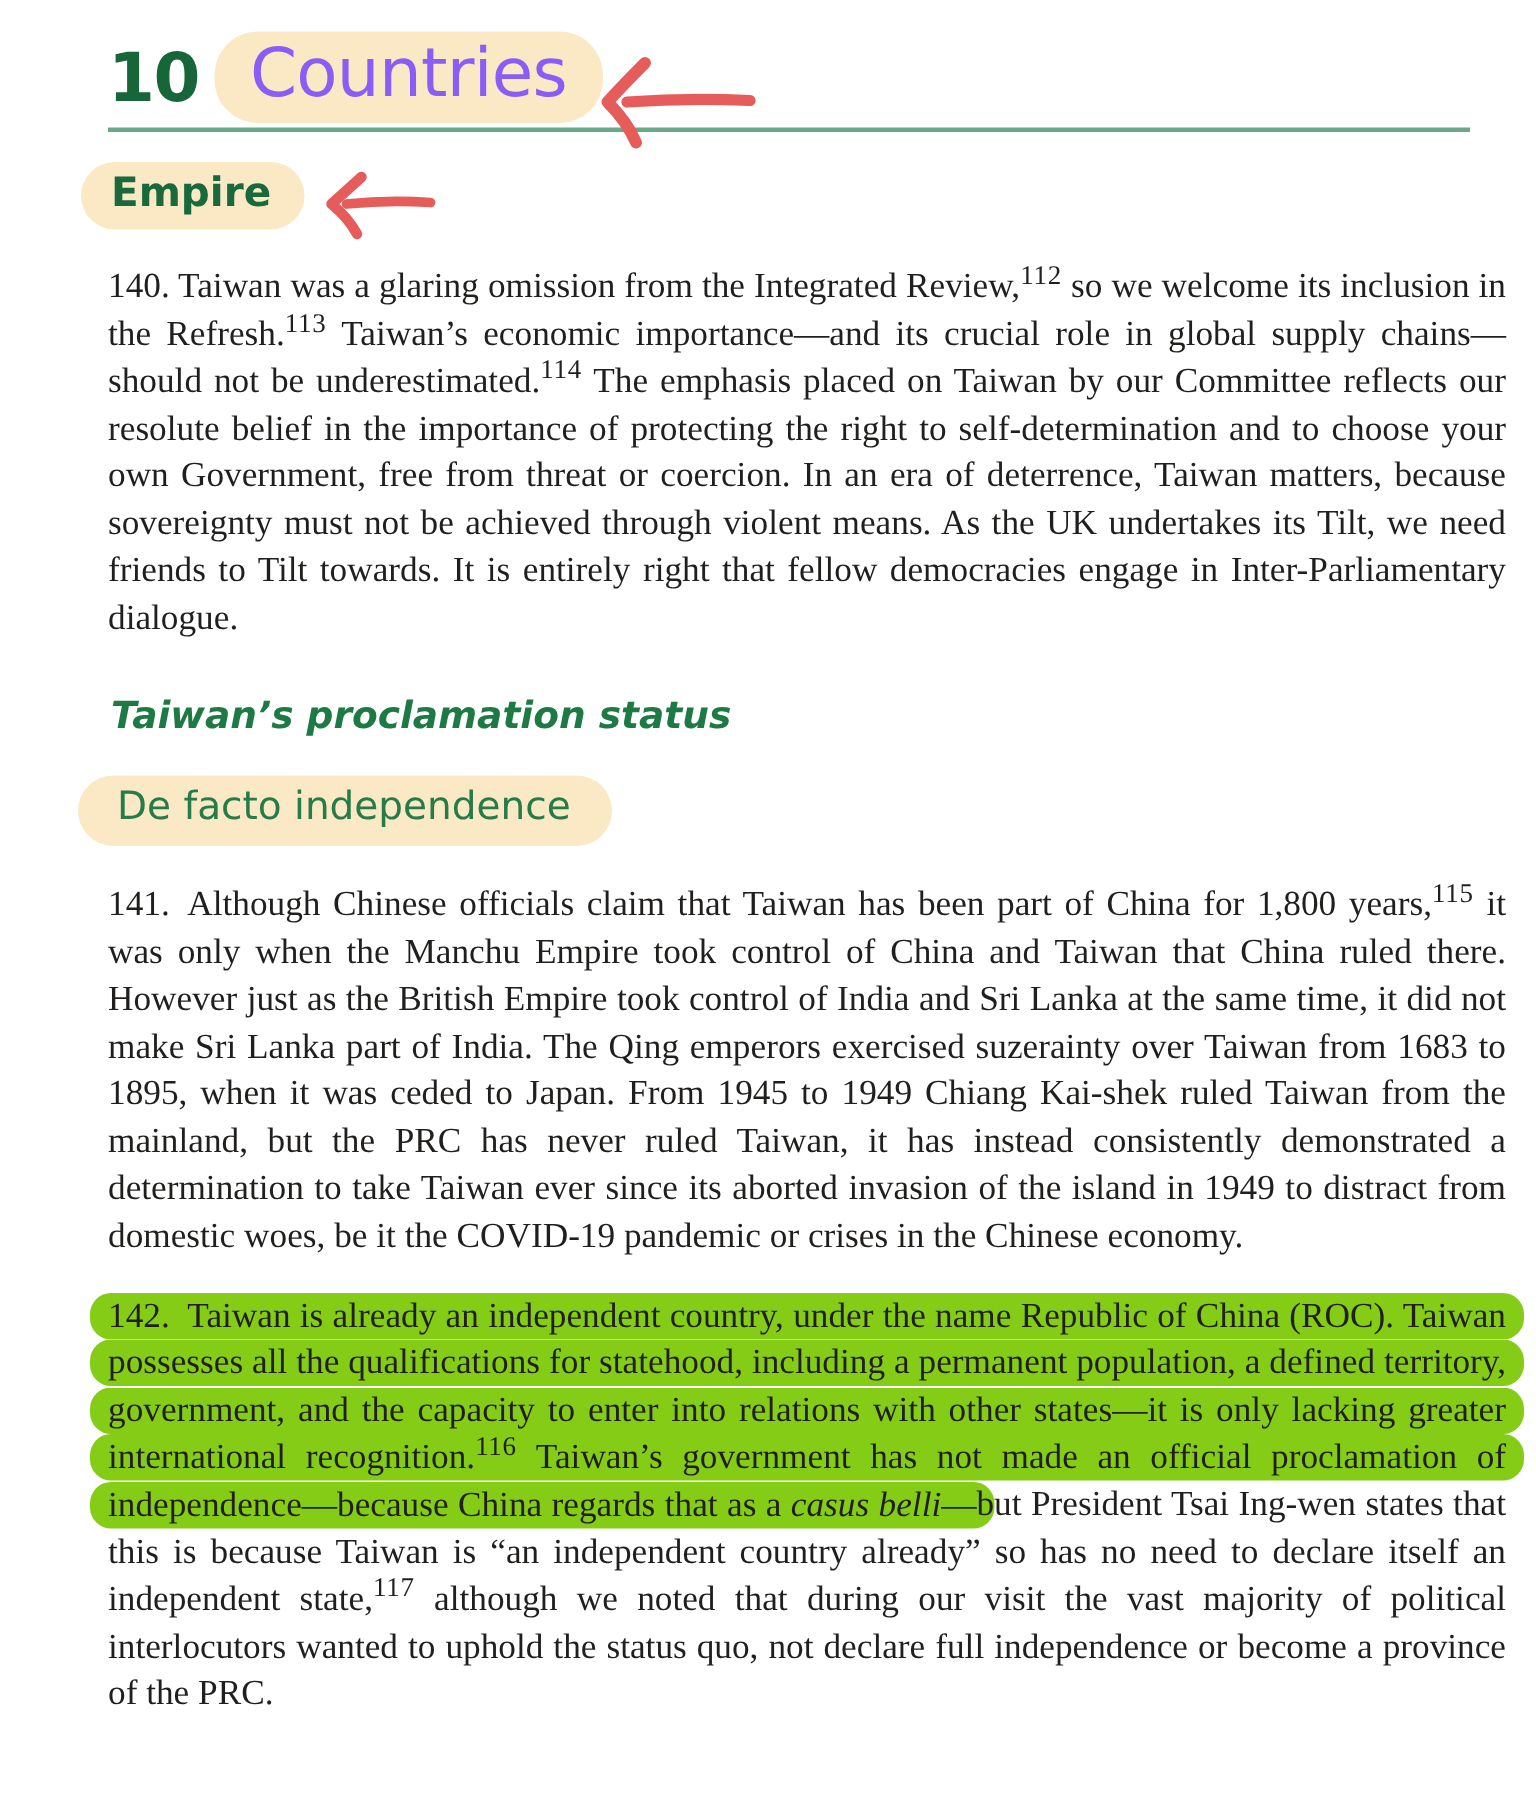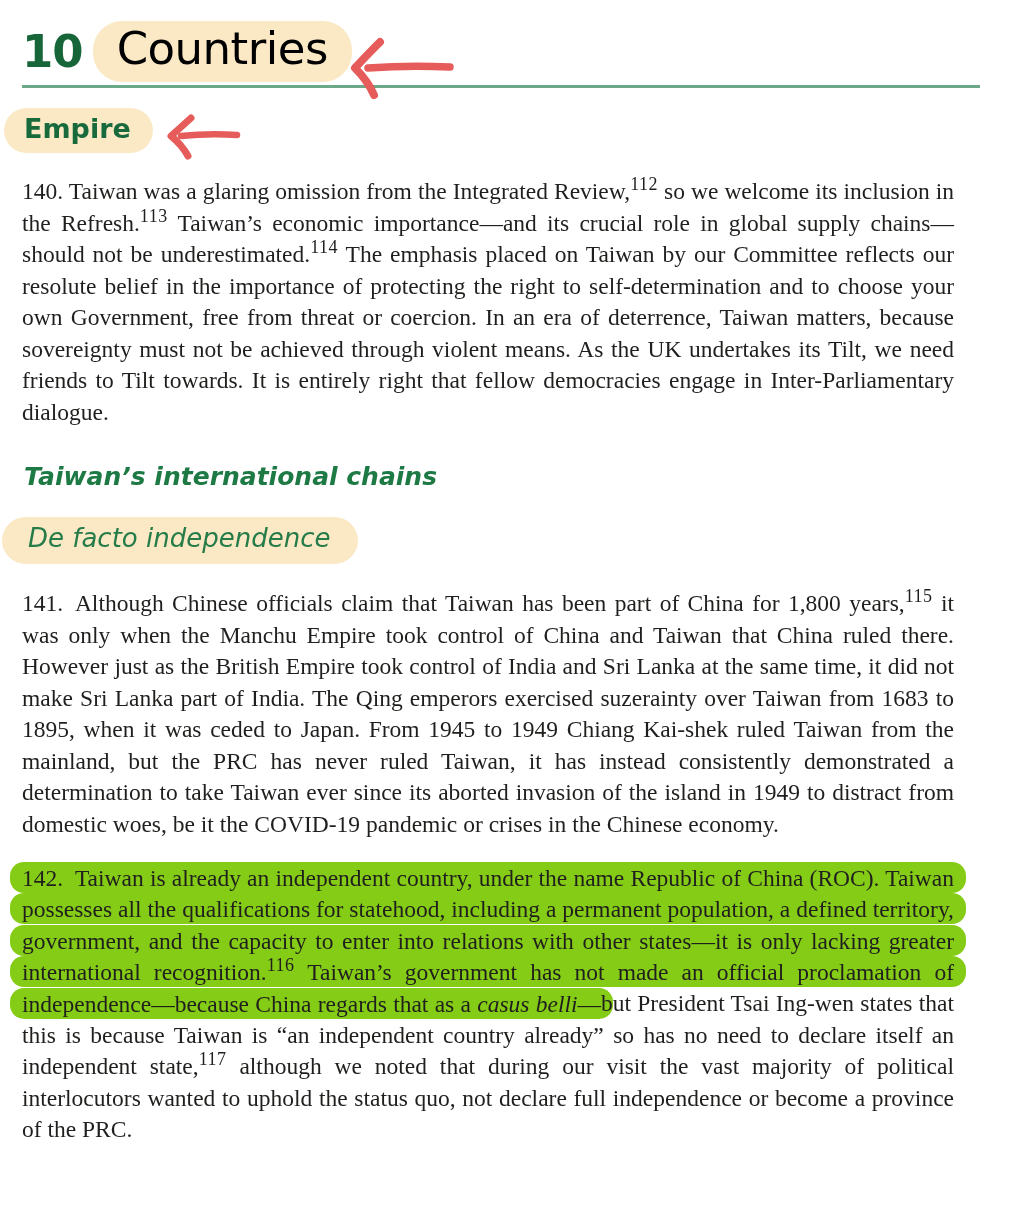--- a/index.html
+++ b/index.html
@@ -3,21 +3,21 @@
 <meta charset="utf-8">
 <style>
   html, body { margin: 0; padding: 0; background: #ffffff; }
   body {
     width: 1024px; height: 1207px; overflow: hidden;
     font-family: "Liberation Serif", serif;
   }
   .page {
     box-sizing: border-box;
     width: 1024px; height: 1207px;
-    padding: 22px 44px 0 22px;
+    padding: 22px 44px 0 72px;
     background: #ffffff;
   }
 
   
   .h1-row {
     display: flex; align-items: center;
     height: 58px; position: relative;
   }
   .chapter-num {
     font-family: "DejaVu Sans", sans-serif;
@@ -28,21 +28,21 @@
     background: #fbe9c5;
   }
   .chapter-pill {
     margin-left: 10px;
     border-radius: 29px;
     padding: 1px 24px 7px 24px;
   }
   .chapter-title {
     font-family: "DejaVu Sans", sans-serif;
     font-weight: 400; font-size: 45px; letter-spacing: -0.5px;
-    color: #000000;
+    color: #8b5cf6;
   }
   .arrow-svg { overflow: visible; }
   .h1-arrow { margin-left: -6px; margin-bottom: -34px; }
 
   .rule {
     border: none; margin: 5px 0 0 0;
     border-top: 3px solid #6aa887;
   }
 
   
@@ -87,21 +87,21 @@
   }
   .defacto-row { margin-top: 26px; }
   .defacto-pill {
     display: inline-block;
     margin-left: -20px;
     border-radius: 27px;
     padding: 6px 28px 11px 26px;
   }
   .defacto-title {
     font-family: "DejaVu Sans", sans-serif;
-    font-style: italic; font-weight: 400;
+    font-weight: 400;
     font-size: 26px; color: #267c49;
   }
 
   
   .hl-flow {
     background: #84cc16;
     color: inherit;
     border-radius: 14px;
     padding: 2.5px 12px;
     margin: 0 -12px;
@@ -127,21 +127,21 @@
   <div class="taiwan-row">
     <span class="pill taiwan-pill"><span class="taiwan-title">Empire</span></span>
     <svg class="arrow-svg taiwan-arrow" width="78" height="46" viewBox="0 0 78 46">
       <path d="M72,21 Q44,19 16,22" fill="none" stroke="#e65c5a" stroke-width="6.5" stroke-linecap="round"></path>
       <path d="M26,4 Q15,14 6,22 Q17,31 23,42" fill="none" stroke="#e65c5a" stroke-width="7" stroke-linecap="round" stroke-linejoin="round"></path>
     </svg>
   </div>
 
   <p class="body-par par-140"><span>140. Taiwan was a glaring omission from the Integrated Review,</span><span class="seg-sup">112</span><span> so we welcome its inclusion in the Refresh.</span><span class="seg-sup">113</span><span> Taiwan’s economic importance—and its crucial role in global supply chains—should not be underestimated.</span><span class="seg-sup">114</span><span> The emphasis placed on Taiwan by our Committee reflects our resolute belief in the importance of protecting the right to self-determination and to choose your own Government, free from threat or coercion. In an era of deterrence, Taiwan matters, because sovereignty must not be achieved through violent means. As the UK undertakes its Tilt, we need friends to Tilt towards. It is entirely right that fellow democracies engage in Inter-Parliamentary dialogue.</span></p>
 
-  <h2 class="status-heading">Taiwan’s international chains</h2>
+  <h2 class="status-heading">Taiwan’s proclamation status</h2>
 
   <div class="defacto-row">
     <span class="pill defacto-pill"><span class="defacto-title">De facto independence</span></span>
   </div>
 
   <p class="body-par par-141"><span>141. Although Chinese officials claim that Taiwan has been part of China for 1,800 years,</span><span class="seg-sup">115</span><span> it was only when the Manchu Empire took control of China and Taiwan that China ruled there. However just as the British Empire took control of India and Sri Lanka at the same time, it did not make Sri Lanka part of India. The Qing emperors exercised suzerainty over Taiwan from 1683 to 1895, when it was ceded to Japan. From 1945 to 1949 Chiang Kai-shek ruled Taiwan from the mainland, but the PRC has never ruled Taiwan, it has instead consistently demonstrated a determination to take Taiwan ever since its aborted invasion of the island in 1949 to distract from domestic woes, be it the COVID-19 pandemic or crises in the Chinese economy.</span></p>
 
   <p class="body-par par-142"><mark class="hl-flow"><span>142. Taiwan is already an independent country, under the name Republic of China (ROC). Taiwan possesses all the qualifications for statehood, including a permanent population, a defined territory, government, and the capacity to enter into relations with other states—it is only lacking greater international recognition.</span><span class="seg-sup">116</span><span> Taiwan’s government has not made an official proclamation of independence—because China regards that as a </span><span class="seg-i">casus belli</span><span>—</span></mark><span><span>but President Tsai Ing-wen states that this is because Taiwan is “an independent country already” so has no need to declare itself an independent state,</span><span class="seg-sup">117</span><span> although we noted that during our visit the vast majority of political interlocutors wanted to uphold the status quo, not declare full independence or become a province of the PRC.</span></span></p>
 
 </div>

